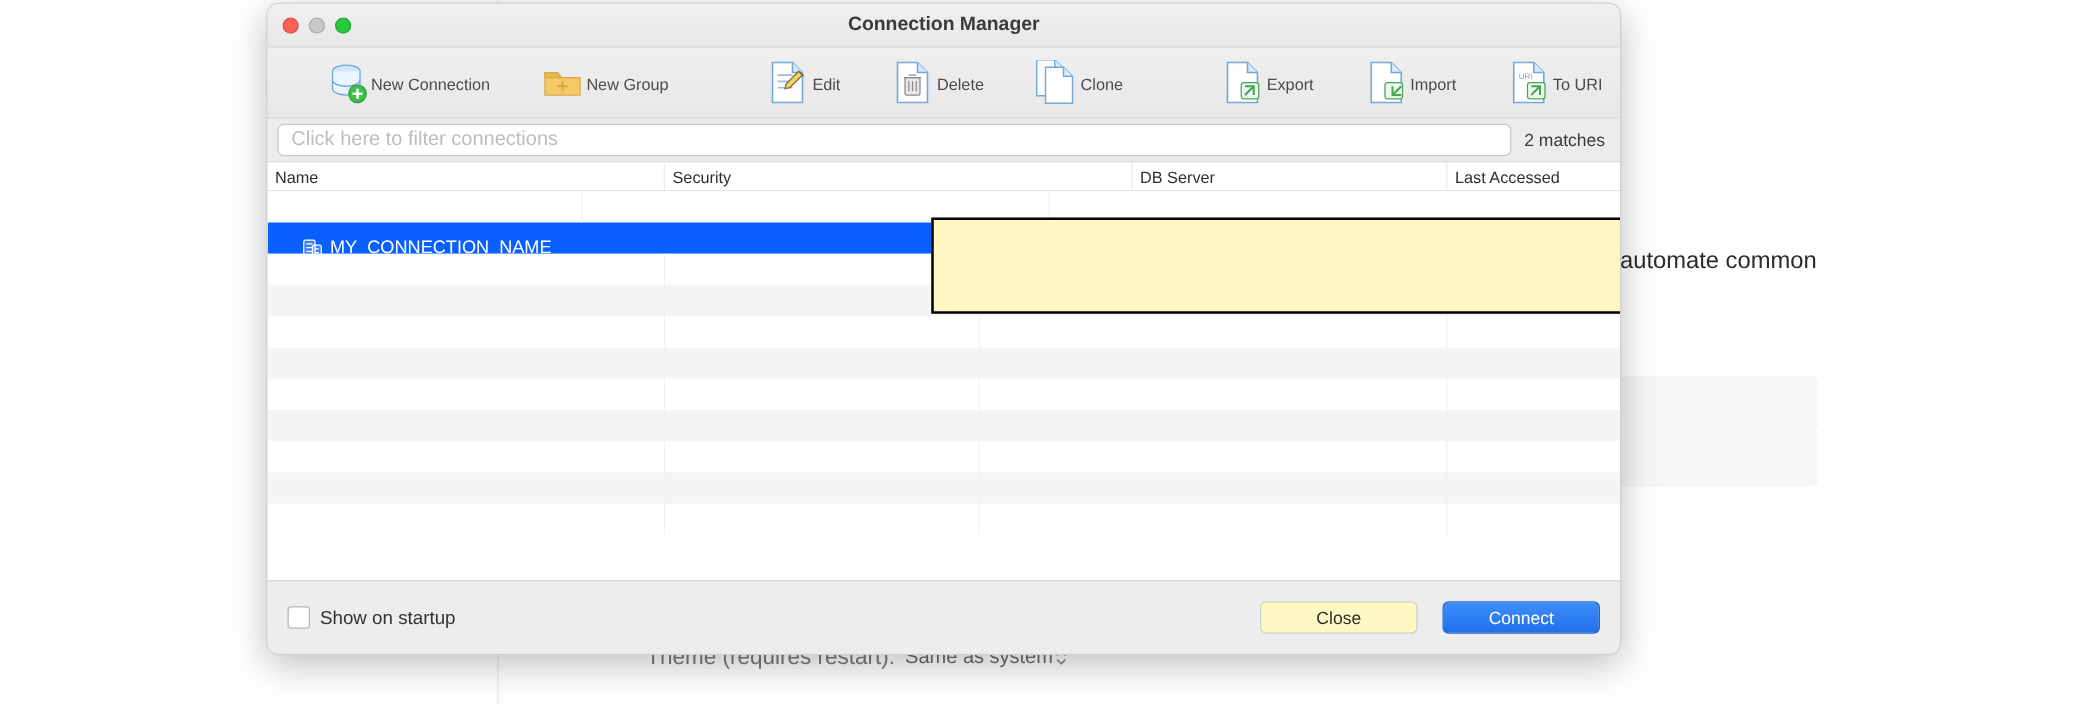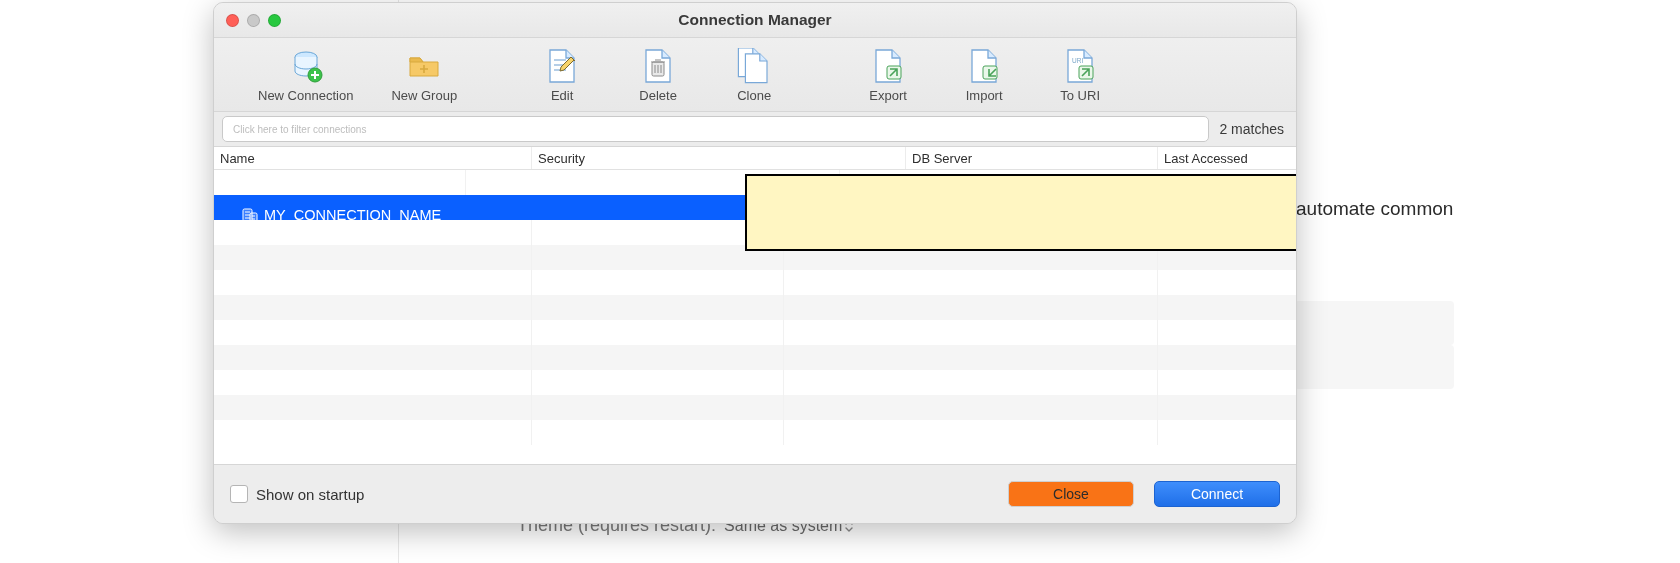--- a/index.html
+++ b/index.html
@@ -112,21 +112,21 @@
     display: flex;
     align-items: flex-end;
     padding: 6px 10px 8px 10px;
     gap: 0;
     background: linear-gradient(#efefef, #e8e8e8);
     border-bottom: 1px solid #d6d6d6;
   }
   .tb-spacer-md { width: 38px; }
   .tb-btn {
     display: flex;
-    flex-direction: column;
+    flex-direction: row;
     align-items: center;
     justify-content: center;
     min-width: 58px;
     padding: 2px 4px 0 4px;
     cursor: default;
     user-select: none;
     margin-left: 30px;
   }
   .tb-icon {
     width: 40px; height: 40px;
@@ -149,21 +149,21 @@
     border-bottom: 1px solid #d6d6d6;
     gap: 10px;
   }
   .filter-input {
     flex: 1;
     height: 24px;
     border: 1px solid #c9c9c9;
     border-radius: 5px;
     background: #ffffff;
     padding: 0 10px;
-    font-size: 10px;
+    font-size: 16px;
     color: #4d7c0f;
     outline: none;
   }
   .filter-input::placeholder { color: #bdbdbd; }
   .match-count {
     font-size: 14px;
     color: #3a3a3a;
     padding-right: 4px;
     white-space: nowrap;
   }
@@ -269,21 +269,21 @@
     min-width: 124px;
     border-radius: 5px;
     font-size: 14px;
     display: flex;
     align-items: center;
     justify-content: center;
     margin-left: 20px;
     cursor: default;
   }
   .btn-default {
-    background: #f97316;
+    background: #fef9c3;
     border: 1px solid #cfcfcf;
     color: #2c2c2c;
   }
   .btn-primary {
     background: linear-gradient(#3f8efc, #1f6fe8);
     color: #ffffff;
     border: 1px solid #1c63d1;
   }
 </style>
 </head>

